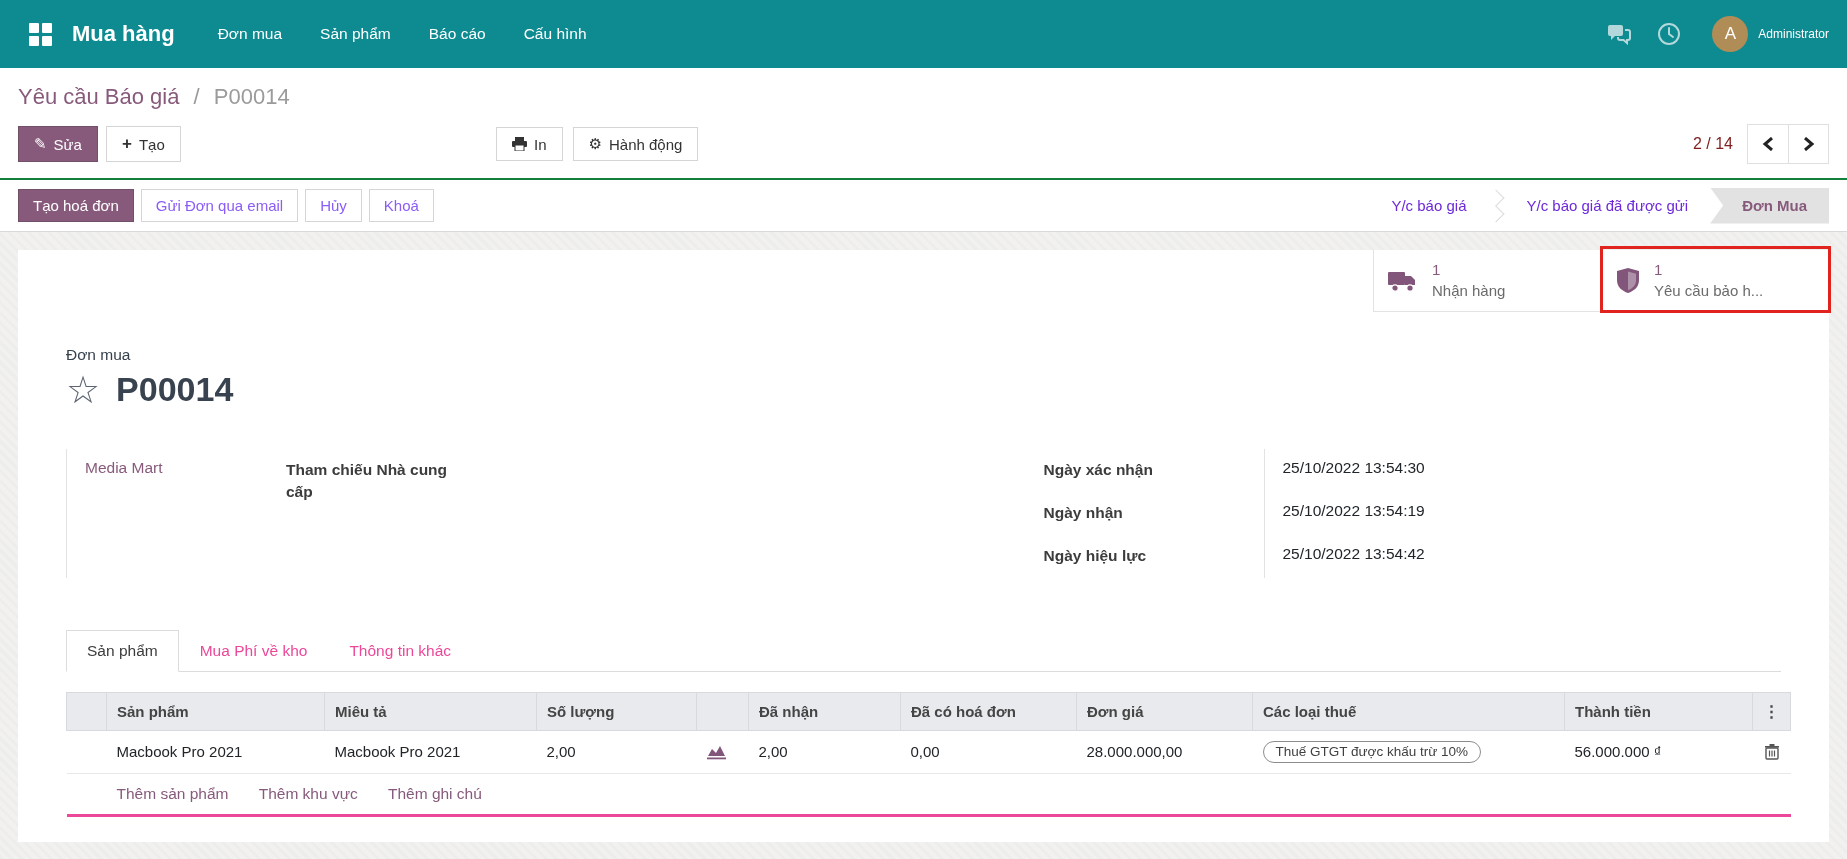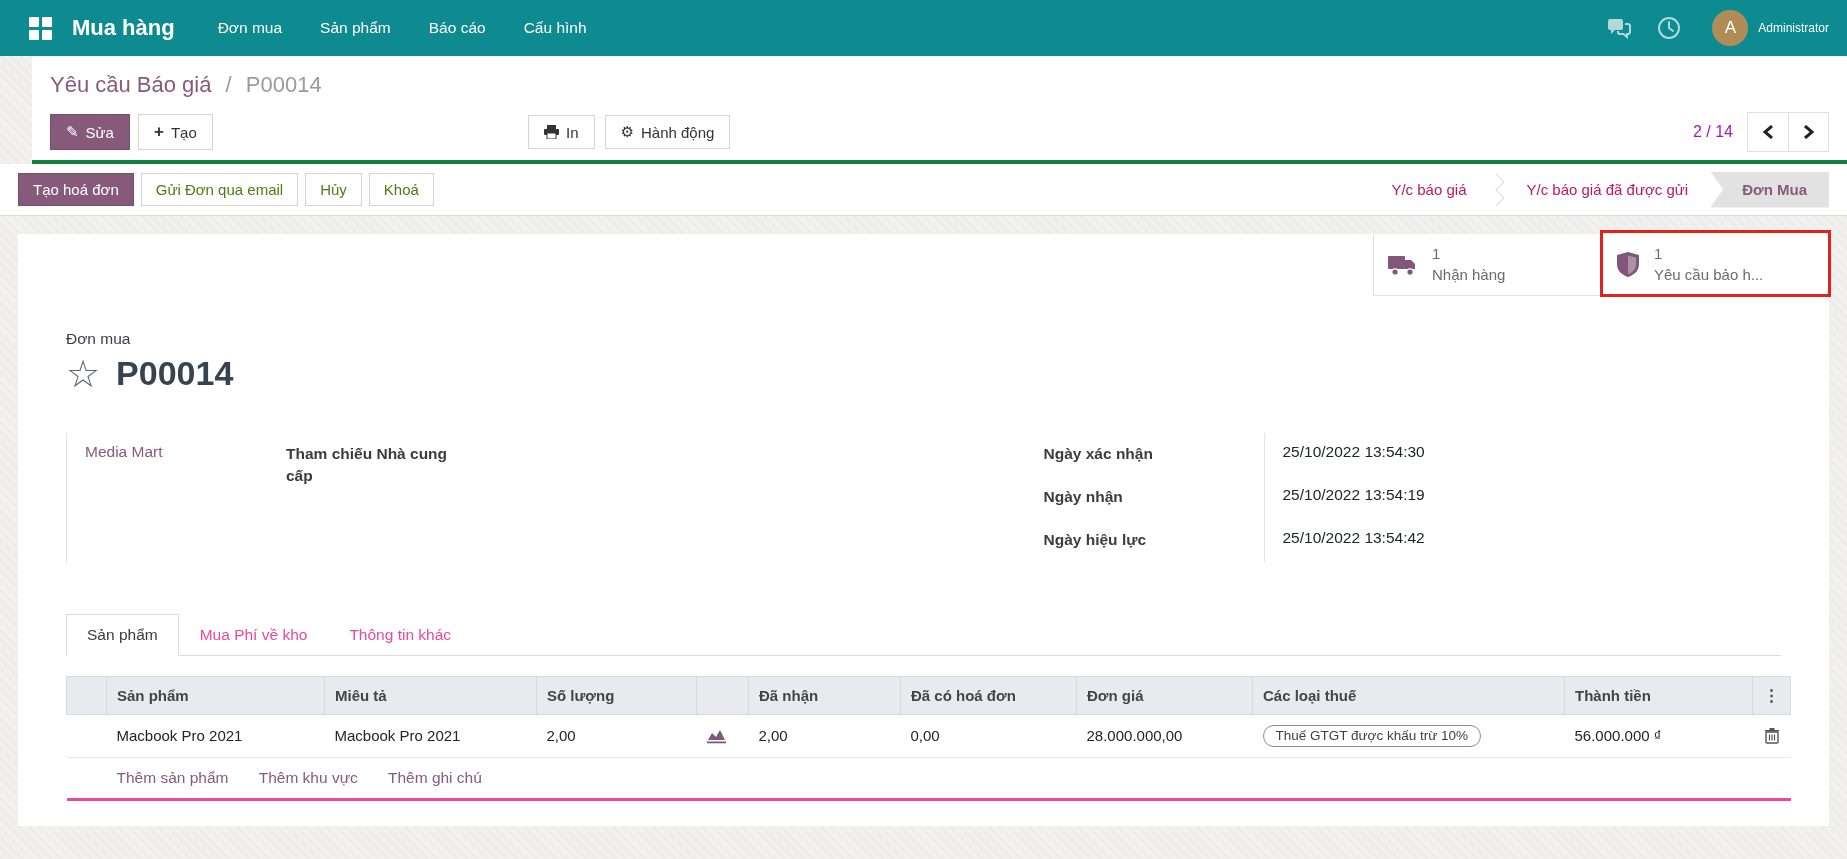--- a/index.html
+++ b/index.html
@@ -1,62 +1,62 @@
 <!DOCTYPE html>
 <html><head>
 <meta charset="utf-8">
 <style>
   * { margin:0; padding:0; box-sizing:border-box; }
   html,body { width:1847px; height:859px; overflow:hidden;
     font-family:"Liberation Sans", sans-serif; background:#eeecec; color:#212529; }
   body { background:repeating-linear-gradient(45deg,#ededeb 0 3px,#f2f1ef 3px 7px); }
 
   
-  .navbar { height:56px; background:#0e8a91; display:flex; align-items:center;
+  .navbar { height:68px; background:#0e8a91; display:flex; align-items:center;
     color:#fff; padding:0 18px; }
   .apps-btn { width:44px; height:44px; display:flex; align-items:center; justify-content:center; cursor:pointer; }
   .grid-icon { display:grid; grid-template-columns:10px 10px; grid-template-rows:10px 10px; gap:3px; }
   .grid-icon span { background:#fff; border-radius:1px; }
   .app-name { font-size:22px; font-weight:bold; margin:0 24px 0 10px; cursor:pointer; }
   .nav-menu { display:flex; height:60px; }
   .nav-item { padding:0 19px; display:flex; align-items:center; font-size:15.5px; cursor:pointer; }
   .nav-right { margin-left:auto; display:flex; align-items:center; gap:8px; }
   .nav-icon-btn { width:42px; height:42px; display:flex; align-items:center; justify-content:center; cursor:pointer; opacity:.85; }
   .user-block { display:flex; align-items:center; gap:10px; cursor:pointer; padding-left:14px; }
   .avatar { width:36px; height:36px; border-radius:50%; background:#b08d57; color:#fff;
     display:flex; align-items:center; justify-content:center; font-size:17px; }
   .user-name { font-size:12px; }
 
   
-  .control-panel { background:#fff; border-bottom:4px solid #15803d; padding:12px 18px 8px;margin-left:32px; }
+  .control-panel { background:#fff; border-bottom:2px solid #15803d; padding:12px 18px 14px; }
   .breadcrumb { font-size:22px; margin:4px 0 14px; }
   .breadcrumb .bc-link { color:#875A7B; cursor:pointer; }
   .breadcrumb .bc-sep { color:#9a9a9a; margin:0 8px; }
   .breadcrumb .bc-current { color:#9b9b9b; }
   .cp-buttons { position:relative; display:flex; align-items:center; height:40px; }
   .btn { font-size:15px; padding:7px 15px; border:1px solid #d5d5d5; background:#fff;
     color:#333; cursor:pointer; display:inline-flex; align-items:center; gap:7px; }
   .btn-primary { background:#875A7B; border-color:#73506a; color:#fff; }
   .cp-left { display:flex; gap:8px; }
   .cp-center { position:absolute; left:478px; display:flex; gap:10px; }
   .pager { margin-left:auto; display:flex; align-items:center; gap:14px; }
-  .pager-count { font-size:16px; color:#a21caf; }
+  .pager-count { font-size:16px; color:#7f1d1d; }
   .pager-btns { display:flex; border:1px solid #e0e0e0; }
   .pager-btn { width:40px; height:38px; background:#fff; display:flex; align-items:center;
     justify-content:center; cursor:pointer; }
   .pager-btn + .pager-btn { border-left:1px solid #e0e0e0; }
 
   
   .statusbar { background:#fff; border-bottom:1px solid #d9d9d9; display:flex;
     align-items:center; padding:8px 18px; height:52px; }
   .sb-buttons { display:flex; gap:7px; }
-  .sb-btn { font-size:15px; padding:7px 14px; border:1px solid #d5d5d5; background:#fff; color:#4d7c0f; cursor:pointer; }
+  .sb-btn { font-size:15px; padding:7px 14px; border:1px solid #d5d5d5; background:#fff; color:#8b5cf6; cursor:pointer; }
   .sb-btn.primary { background:#875A7B; border-color:#73506a; color:#fff; }
   .pipeline { margin-left:auto; display:flex; align-items:stretch; height:36px; }
-  .state { display:flex; align-items:center; padding:0 22px; font-size:15px; color:#be185d; cursor:pointer; }
+  .state { display:flex; align-items:center; padding:0 22px; font-size:15px; color:#6d28d9; cursor:pointer; }
   .state-sep { width:16px; position:relative; }
   .state-sep:before { content:""; position:absolute; top:4px; left:2px; width:11px; height:11px;
     border-top:1px solid #dcdcdc; border-right:1px solid #dcdcdc; transform:rotate(45deg); }
   .state-sep:after { content:""; position:absolute; bottom:4px; left:2px; width:11px; height:11px;
     border-bottom:1px solid #dcdcdc; border-right:1px solid #dcdcdc; transform:rotate(-45deg); }
   .state.active { background:#e2e2e2; color:#875A7B; font-weight:bold;
     clip-path:polygon(0 0,100% 0,100% 100%,0 100%,13px 50%); padding-left:32px; }
 
   
   .sheet-wrap { padding:18px 18px 0; }

